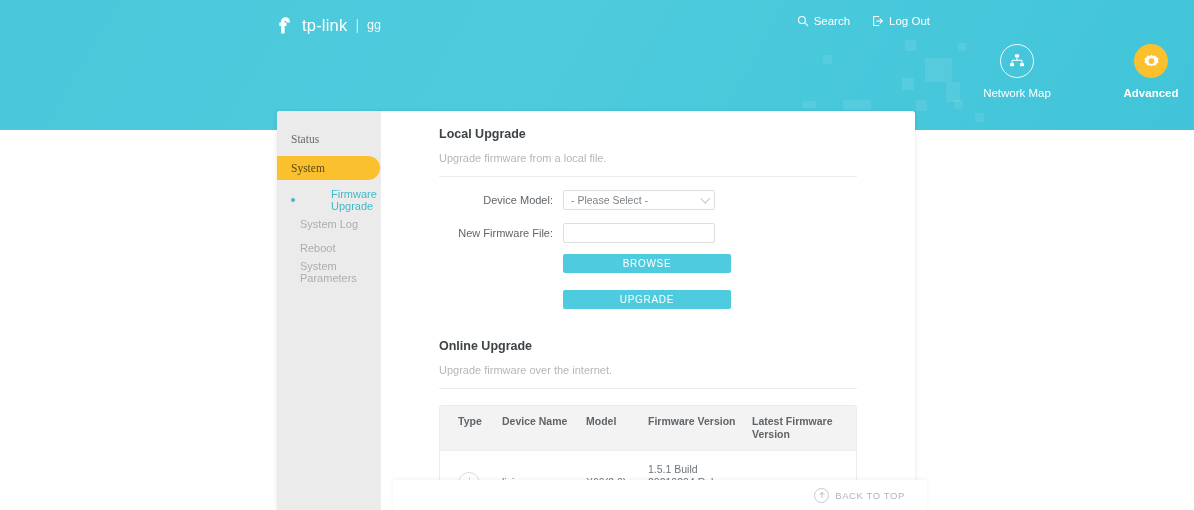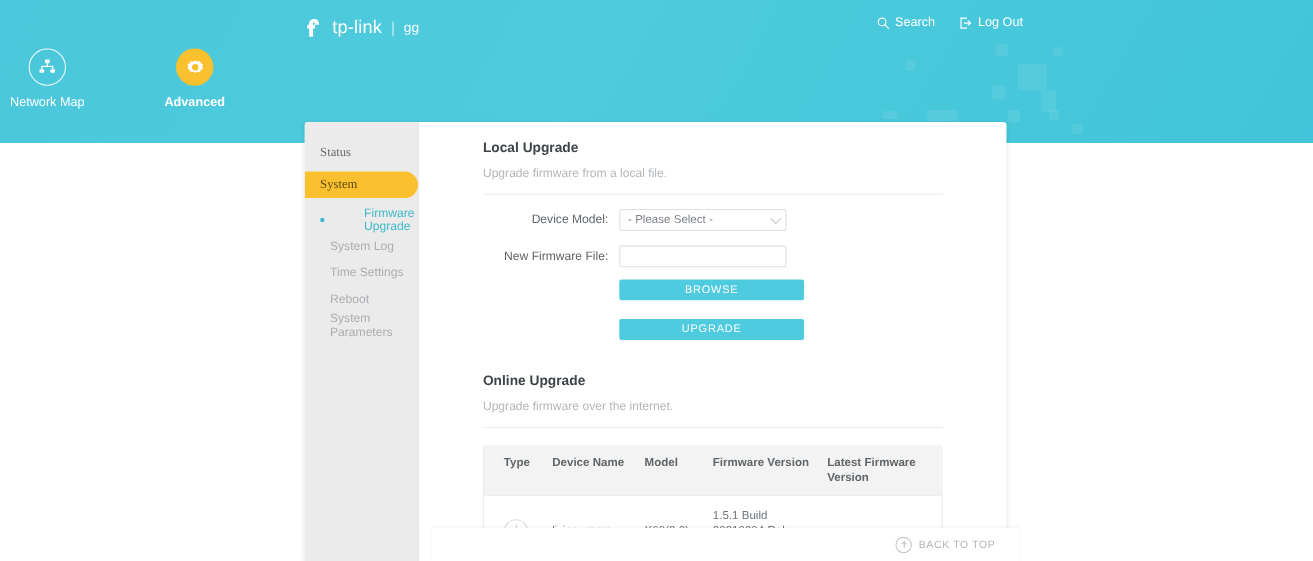--- a/index.html
+++ b/index.html
@@ -44,21 +44,21 @@
   }
   .topright-item {
     display: flex; align-items: center; gap: 5px;
     color: #ffffff; font-size: 11.5px; cursor: pointer; white-space: nowrap;
   }
   .topright-item svg { display: block; }
 
   
   .mainnav {
     position: absolute; left: 0; top: 44px; width: 1194px;
-    display: flex; justify-content: flex-start; gap: 48px;
+    display: flex; justify-content: flex-end; gap: 48px;
   }
   .navtab {
     width: 86px; display: flex; flex-direction: column; align-items: center;
     cursor: pointer;
   }
   .navtab .circ {
     width: 34px; height: 34px; border-radius: 50%;
     display: flex; align-items: center; justify-content: center;
   }
   .navtab.inactive .circ { border: 1.4px solid rgba(255,255,255,.9); }
@@ -306,24 +306,20 @@
       <div class="side-sub active">
         <span class="dot"></span>
         <span>Firmware Upgrade</span>
       </div>
       <div class="side-sub">
         <span class="dot hidden"></span>
         <span>System Log</span>
       </div>
       <div class="side-sub">
         <span class="dot hidden"></span>
-        <span>Time Settings</span>
-      </div>
-      <div class="side-sub">
-        <span class="dot hidden"></span>
         <span>Reboot</span>
       </div>
       <div class="side-sub">
         <span class="dot hidden"></span>
         <span>System Parameters</span>
       </div>
     </div>
 
     <div class="content">
 

